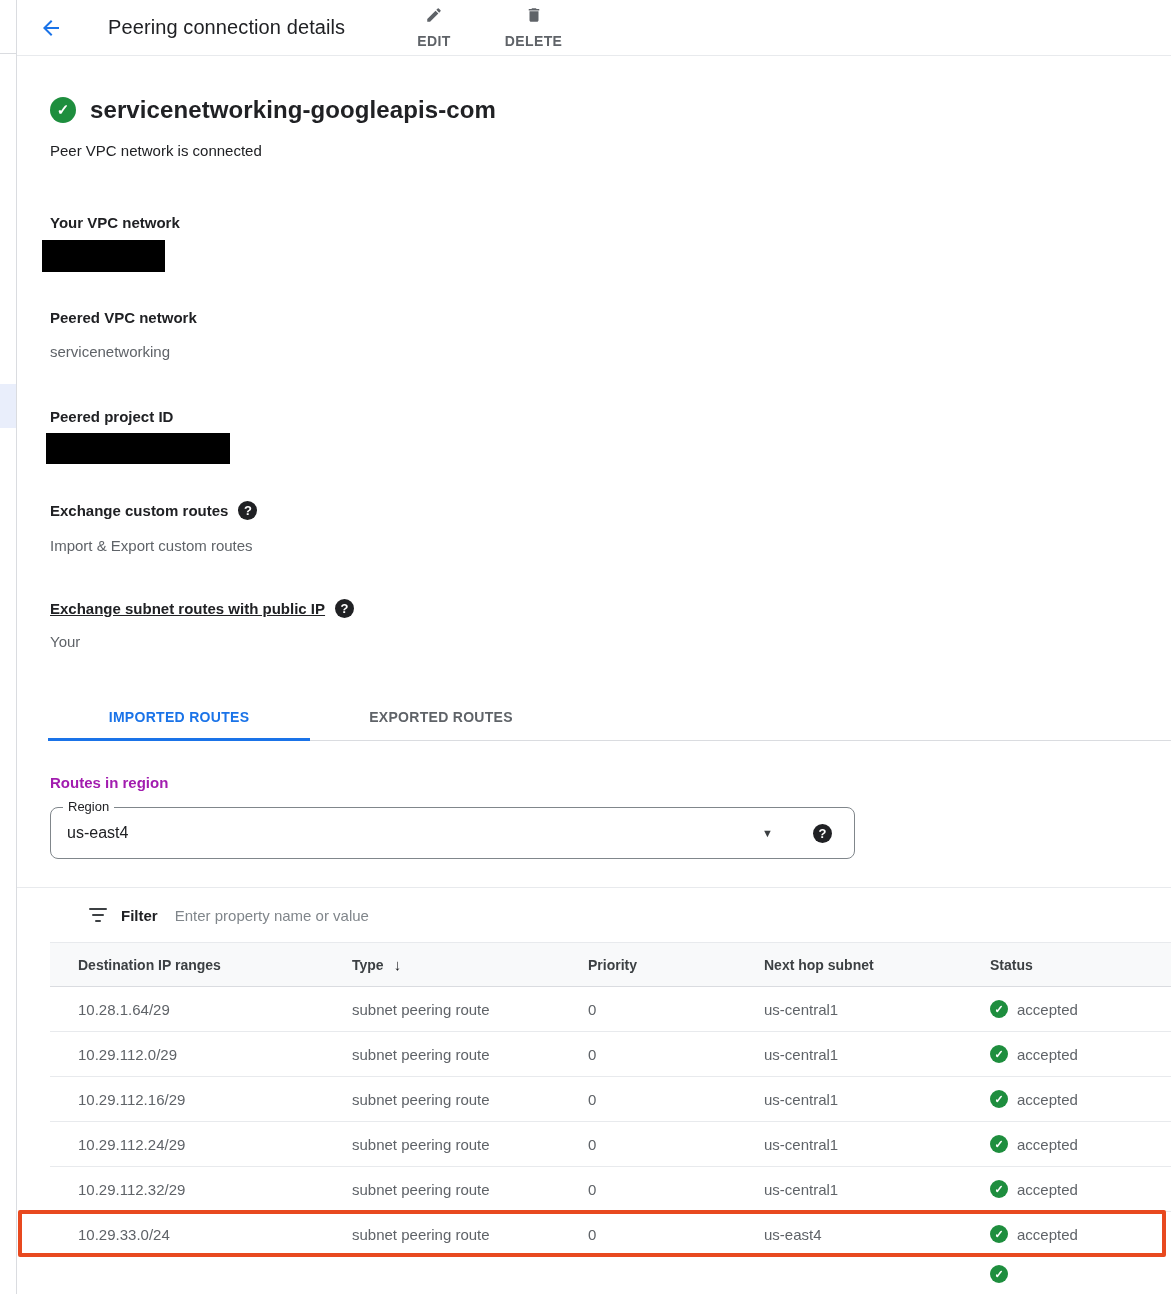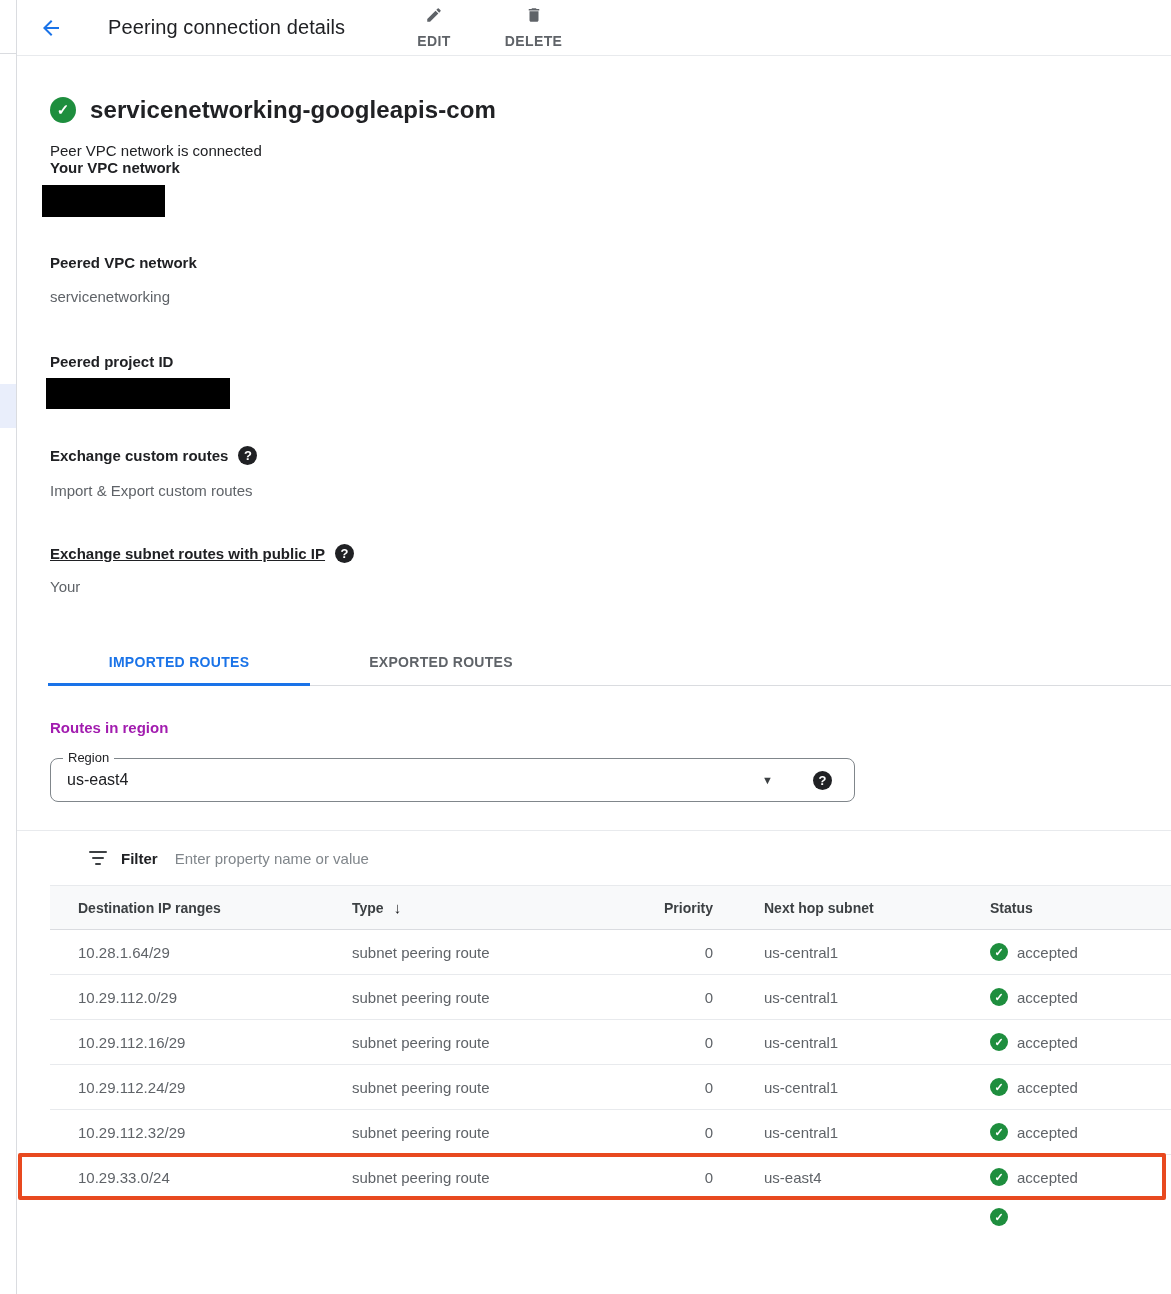--- a/index.html
+++ b/index.html
@@ -40,42 +40,42 @@
 
   .field-label { font-size:15px; font-weight:bold; color:#202124; display:flex; align-items:center; gap:10px; }
   .field-value { font-size:15px; color:#5f6368; }
   .redact { background:#000; }
   .redact-1 { margin-left:-8px; margin-top:9px; width:123px; height:32px; }
   .redact-2 { margin-left:-4px; margin-top:8px; width:184px; height:31px; }
   .help-icon { width:19px; height:19px; border-radius:50%; background:#202124; color:#fff;
                font-size:13px; font-weight:bold; display:inline-flex; align-items:center;
                justify-content:center; cursor:pointer; flex:0 0 auto; }
 
-  .mt-label1 { }
+  .mt-label1 { margin-top:55px; }
   .mt-label2 { margin-top:37px; }
   .mt-value  { margin-top:17px; }
   .mt-label3 { margin-top:48px; }
   .mt-label4 { margin-top:37px; }
   .mt-label5 { margin-top:45px;text-decoration:underline; }
   .mt-value5 { margin-top:15px; }
 
   
   .tabs { margin-top:44px; margin-left:31px;  display:flex;
           border-bottom:1px solid #dadce0; }
   .tab { width:262px; height:46px; display:flex; align-items:center; justify-content:center;
          font-size:14px; font-weight:bold; letter-spacing:.3px; color:#5f6368; cursor:pointer;
          position:relative; }
   .tab.active { color:#1a73e8; }
   .tab.active::after { content:""; position:absolute; left:0; right:0; bottom:-1px; height:3px;
                         background:#1a73e8; }
 
   .routes-label { margin-top:33px; font-size:15px; font-weight:bold; color:#a21caf; }
 
   
-  .region-select { position:relative; margin-top:22px; width:805px; height:44px;
+  .region-select { position:relative; margin-top:16px; width:805px; height:52px;
                    border:1px solid #80868b; border-radius:8px; display:flex; align-items:center;
                    cursor:pointer; background:#fff; }
   .region-float { position:absolute; top:-9px; left:12px; background:#fff; padding:0 5px;
                   font-size:13px; color:#202124; }
   .region-value { margin-left:16px; font-size:16px; color:#202124; flex:1 1 auto; }
   .dd-arrow { font-size:11px; color:#3c4043; margin-right:40px; }
   .region-help { margin-right:22px; }
 
   
   .table-card { margin-top:28px; border-top:1px solid #e8eaed; }
@@ -87,21 +87,21 @@
   .filter-icon i:nth-child(3){ width:6px; }
   .filter-label { font-size:15px; font-weight:bold; color:#202124; margin-right:17px; cursor:pointer; }
   .filter-input { border:none; outline:none; flex:1 1 auto; font-size:15px;
                   font-family:"Liberation Sans", sans-serif; color:#202124; }
   .filter-input::placeholder { color:#80868b; }
 
   .tgrid { display:grid; grid-template-columns:274px 236px 125px 277px auto;
            padding-left:28px; align-items:center; }
   .thead { height:45px; background:#f8f9fa; border-top:1px solid #e8eaed;
            border-bottom:1px solid #dadce0; font-size:14px; font-weight:bold; color:#3c4043; }
-  .c3 { text-align:right; }
+  .c3 { }
   .c4 { padding-left:51px; }
   .sort-arrow { font-weight:bold; font-size:15px; color:#202124; margin-left:10px; }
   .trow { height:45px; border-bottom:1px solid #e8eaed; font-size:15px; color:#5f6368;
           position:relative; background:#fff; }
   .trow .cell-status { display:flex; align-items:center; gap:9px; }
   .trow.highlighted { border-bottom-color:transparent; }
   .highlight-box { position:absolute; left:-32px; right:5px; top:-2px; bottom:-1px;
                    border:4px solid #e8491f; border-radius:2px; pointer-events:none; z-index:4; }
   .partial-row { border-bottom:none; height:60px; align-items:start; }
   .partial-row .cell-status { padding-top:8px; }

